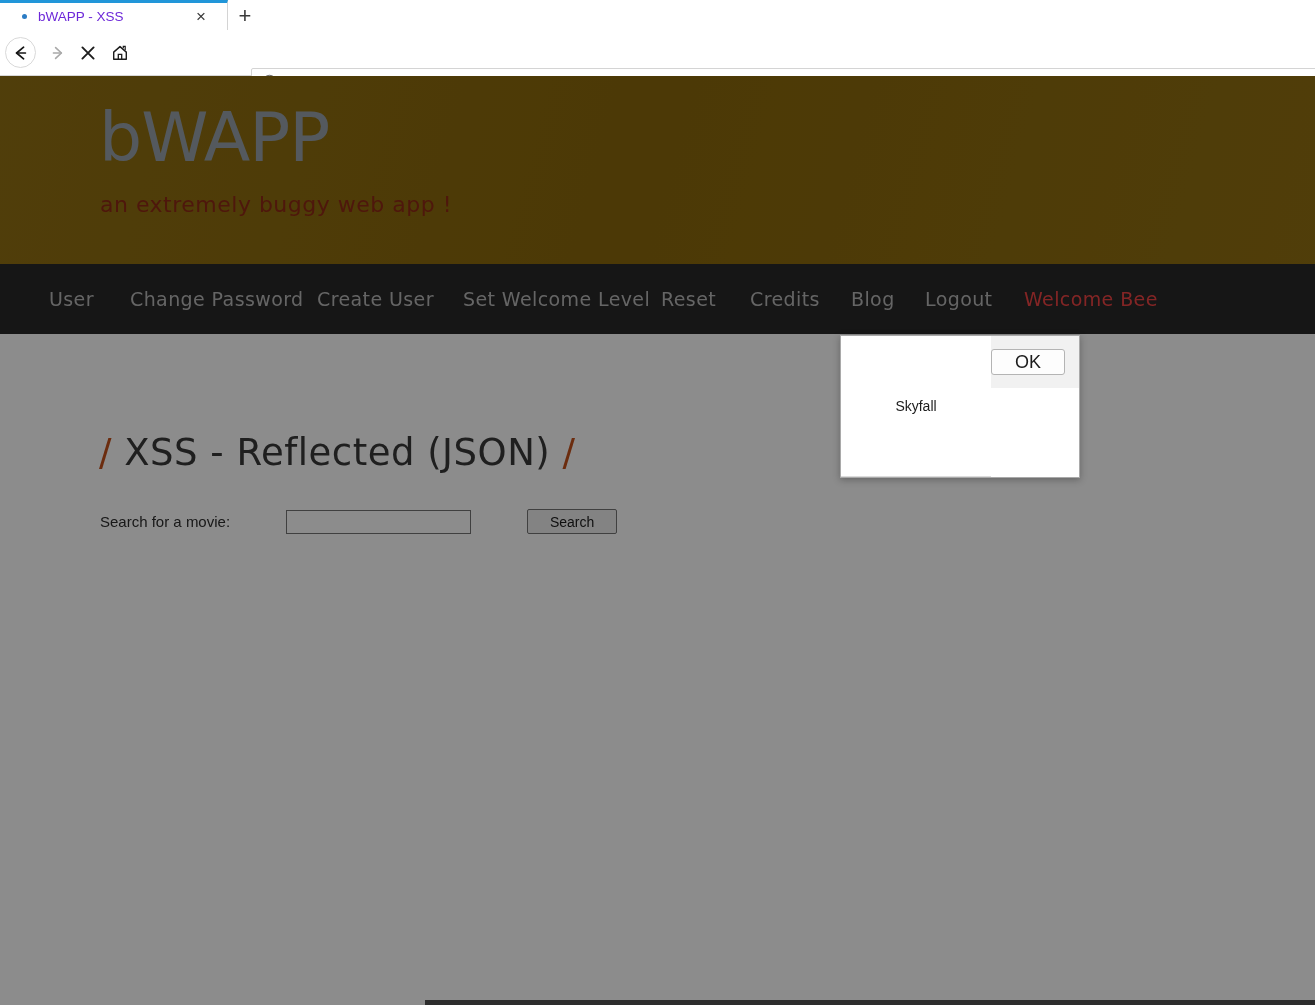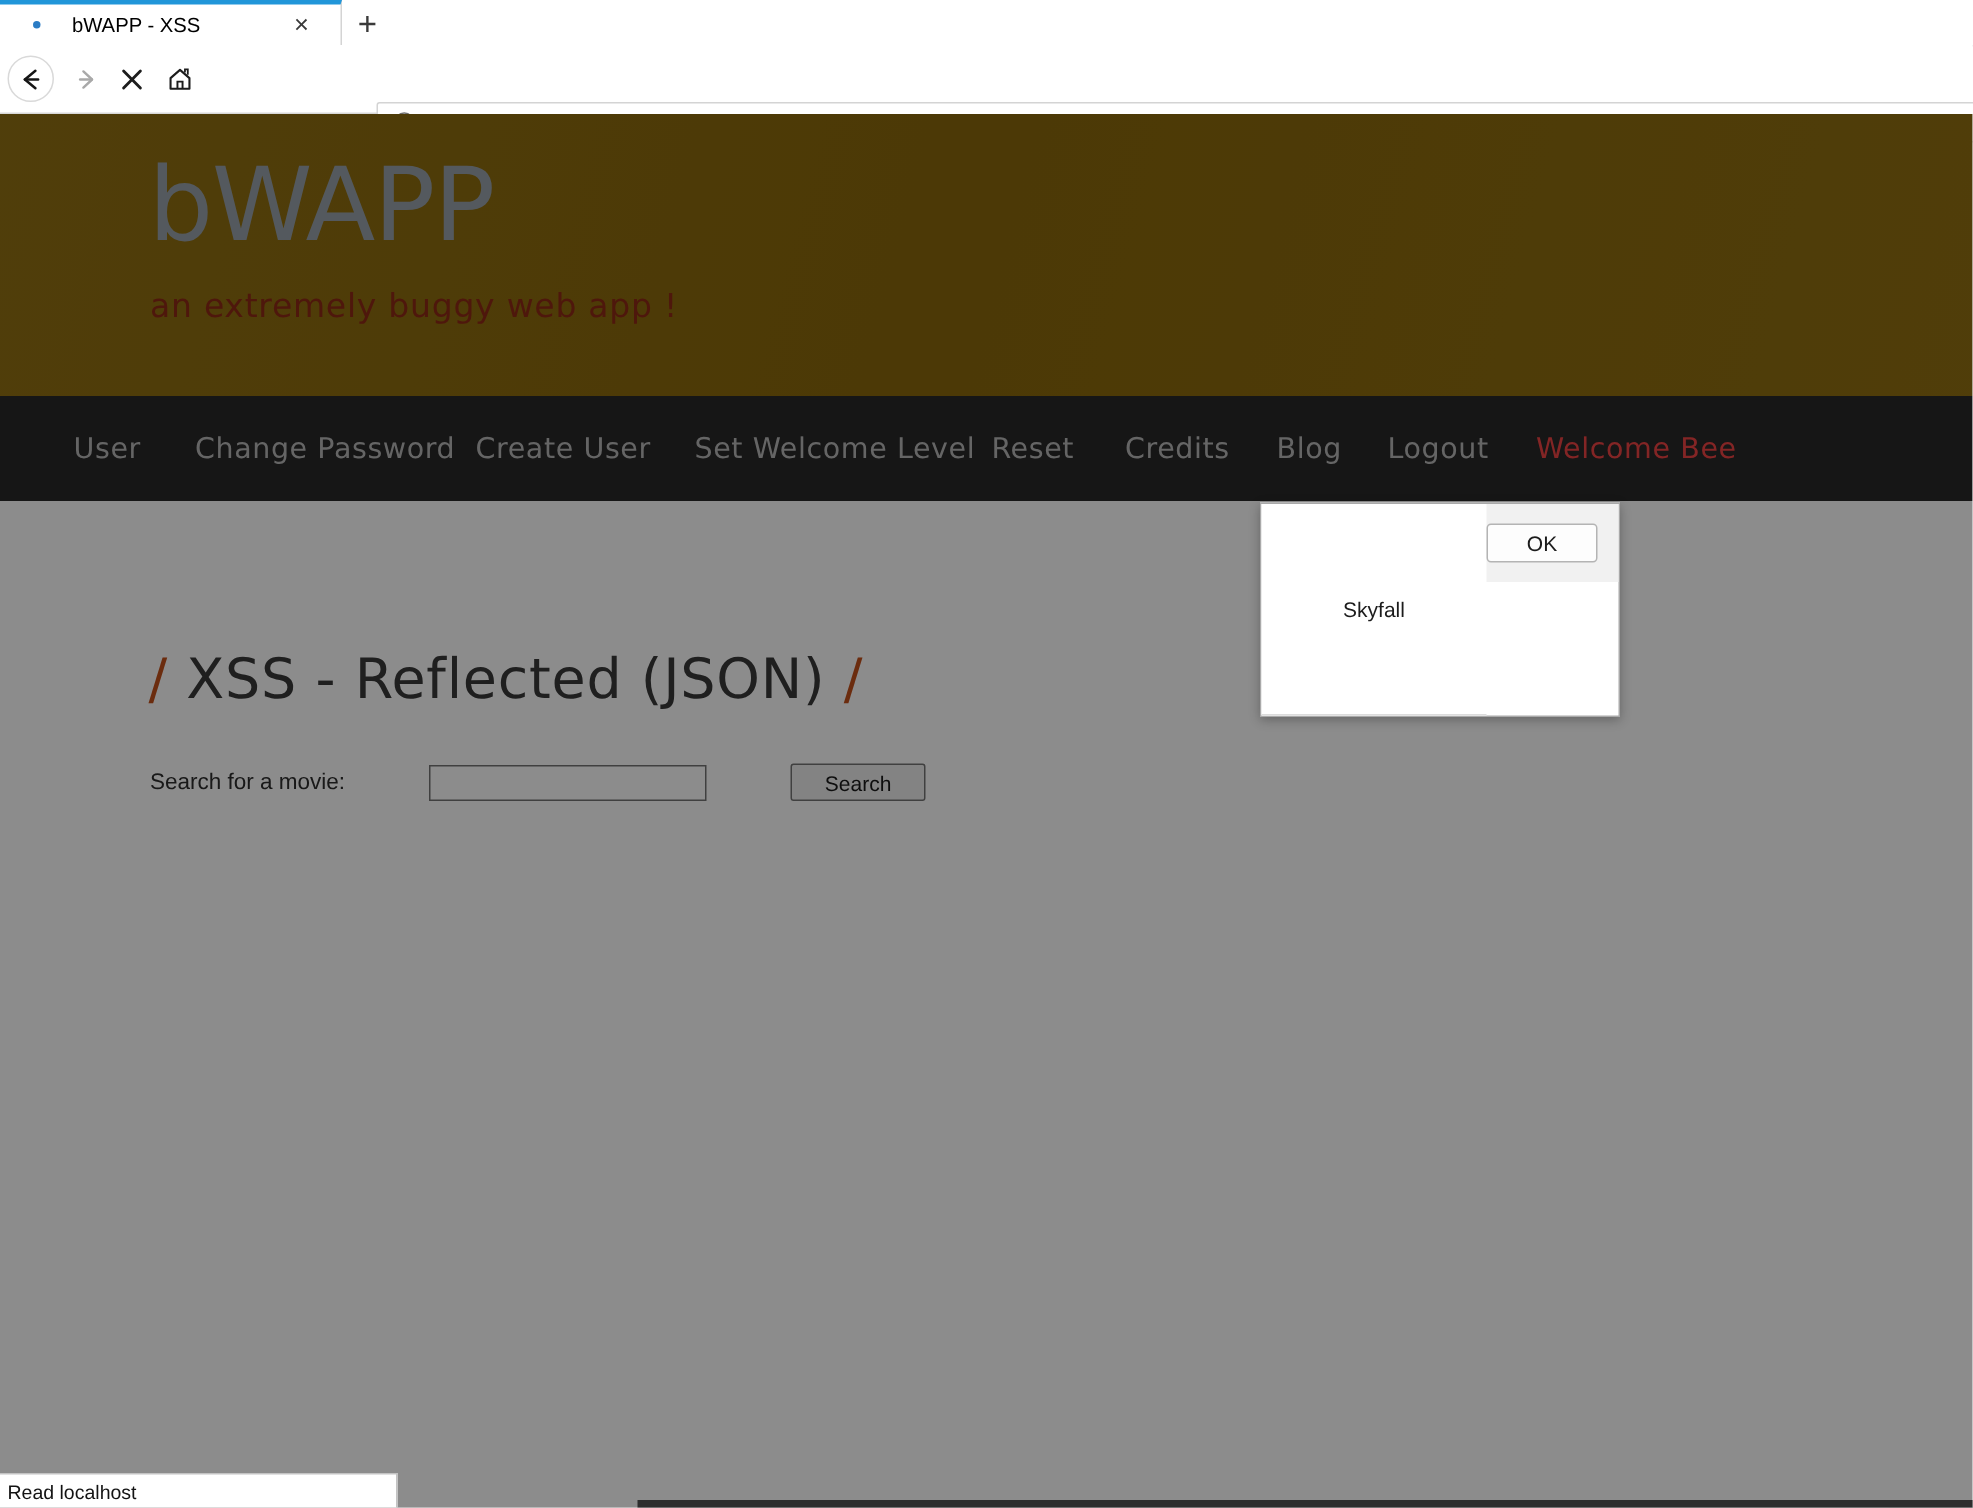--- a/index.html
+++ b/index.html
@@ -51,23 +51,23 @@
     display: flex;
     align-items: center;
     justify-content: center;
   }
   .tab-favicon .dot {
     width: 5px; height: 5px;
     border-radius: 50%;
     background: #2b7cc4;
   }
   .tab-title {
-    margin-left: 16px;
+    margin-left: 6px;
     font-size: 13.5px;
-    color: #000000;
+    color: #6d28d9;
     white-space: nowrap;
     overflow: hidden;
     text-overflow: ellipsis;
     max-width: 150px;
   }
   .tab-close {
     position: absolute;
     right: 17px;
     top: 50%;
     transform: translateY(-50%);
@@ -323,21 +323,21 @@
     padding-right: 14px;
     box-sizing: border-box;
   }
   .js-ok-btn {
     width: 74px;
     height: 26px;
     background: #fdfdfd;
     border: 1px solid #b4b4b4;
     border-radius: 3px;
     font-family: "Liberation Sans", sans-serif;
-    font-size: 14px;
+    font-size: 18px;
     color: #1c1c1c;
     cursor: default;
   }
 
   
   .status-bubble {
     position: absolute;
     left: 0;
     top: 982px;
     width: 265px;
@@ -463,19 +463,16 @@
 
   <div class="js-dialog">
     <div class="js-dialog-body">
       <div class="js-dialog-msg">Skyfall</div>
     </div>
     <div class="js-dialog-footer">
       <button class="js-ok-btn">OK</button>
     </div>
   </div>
 
-  <div class="status-bubble">
-    <span>Read localhost</span>
-  </div>
 
   <div class="hscroll"></div>
 
 </div>
 
 </body></html>

